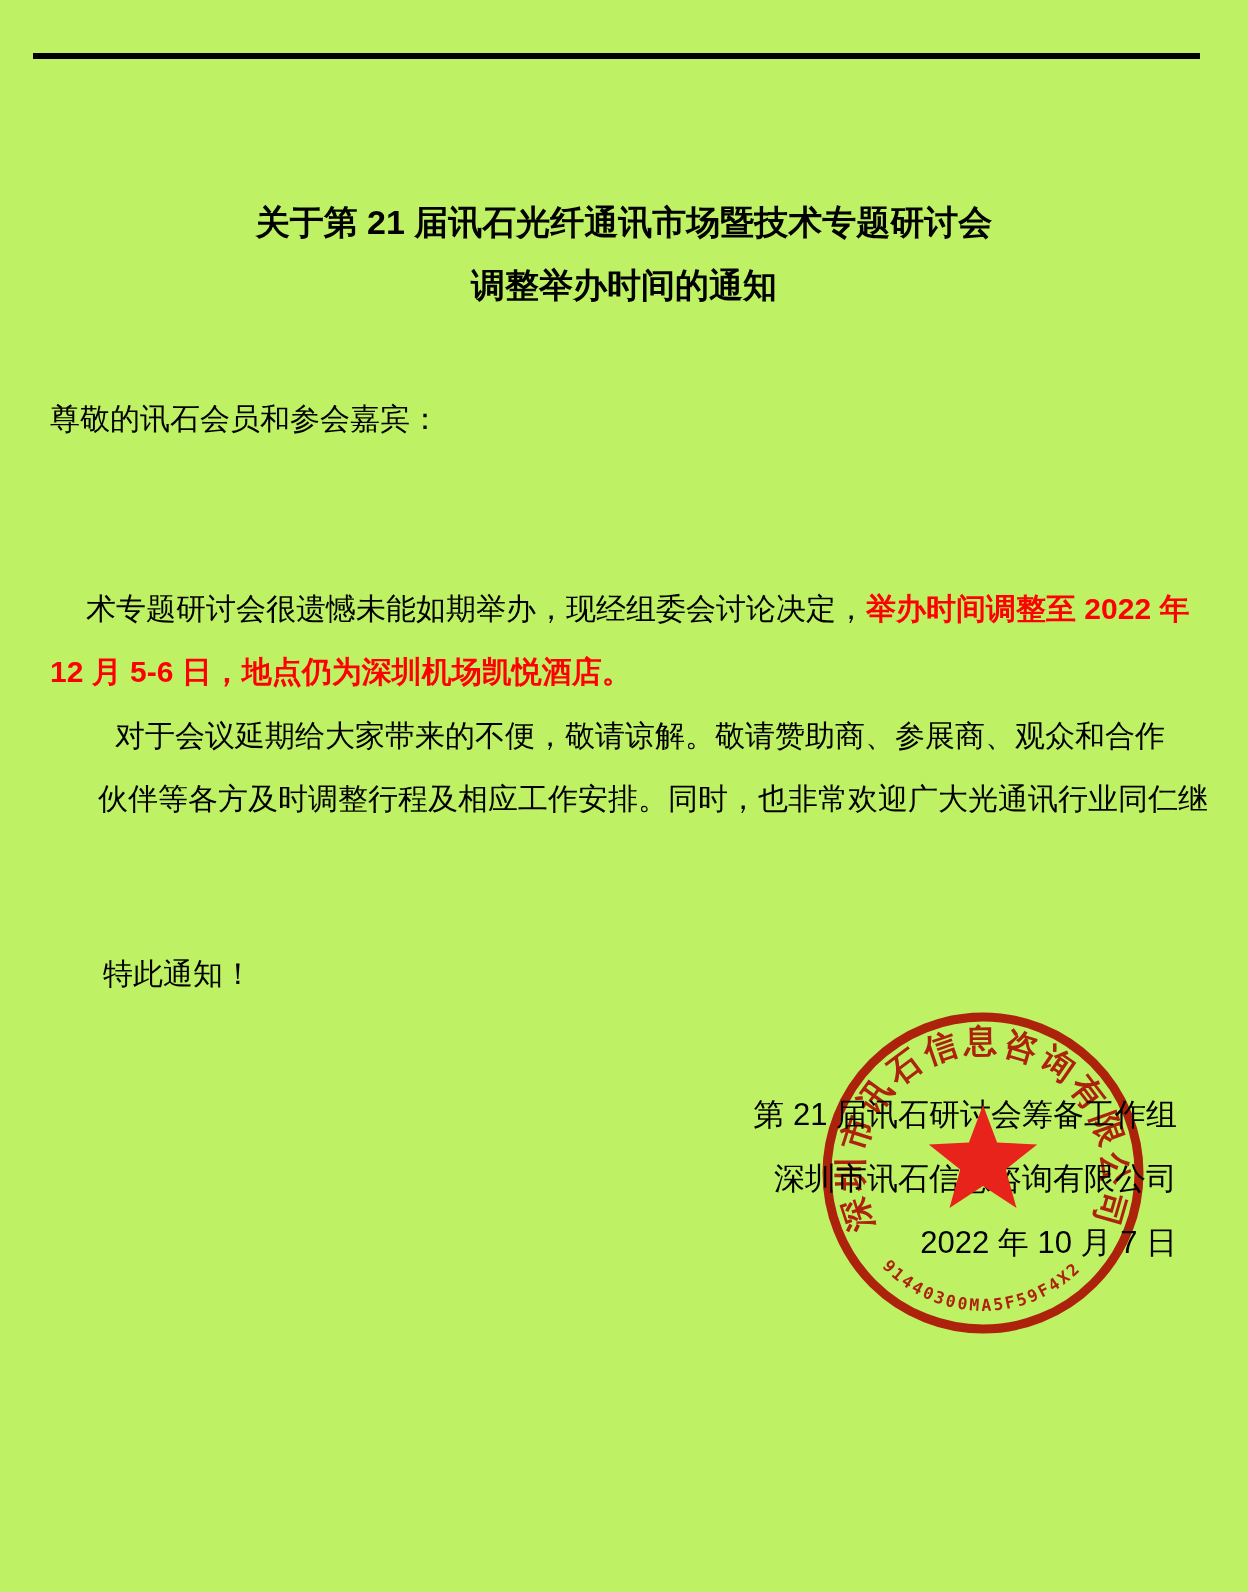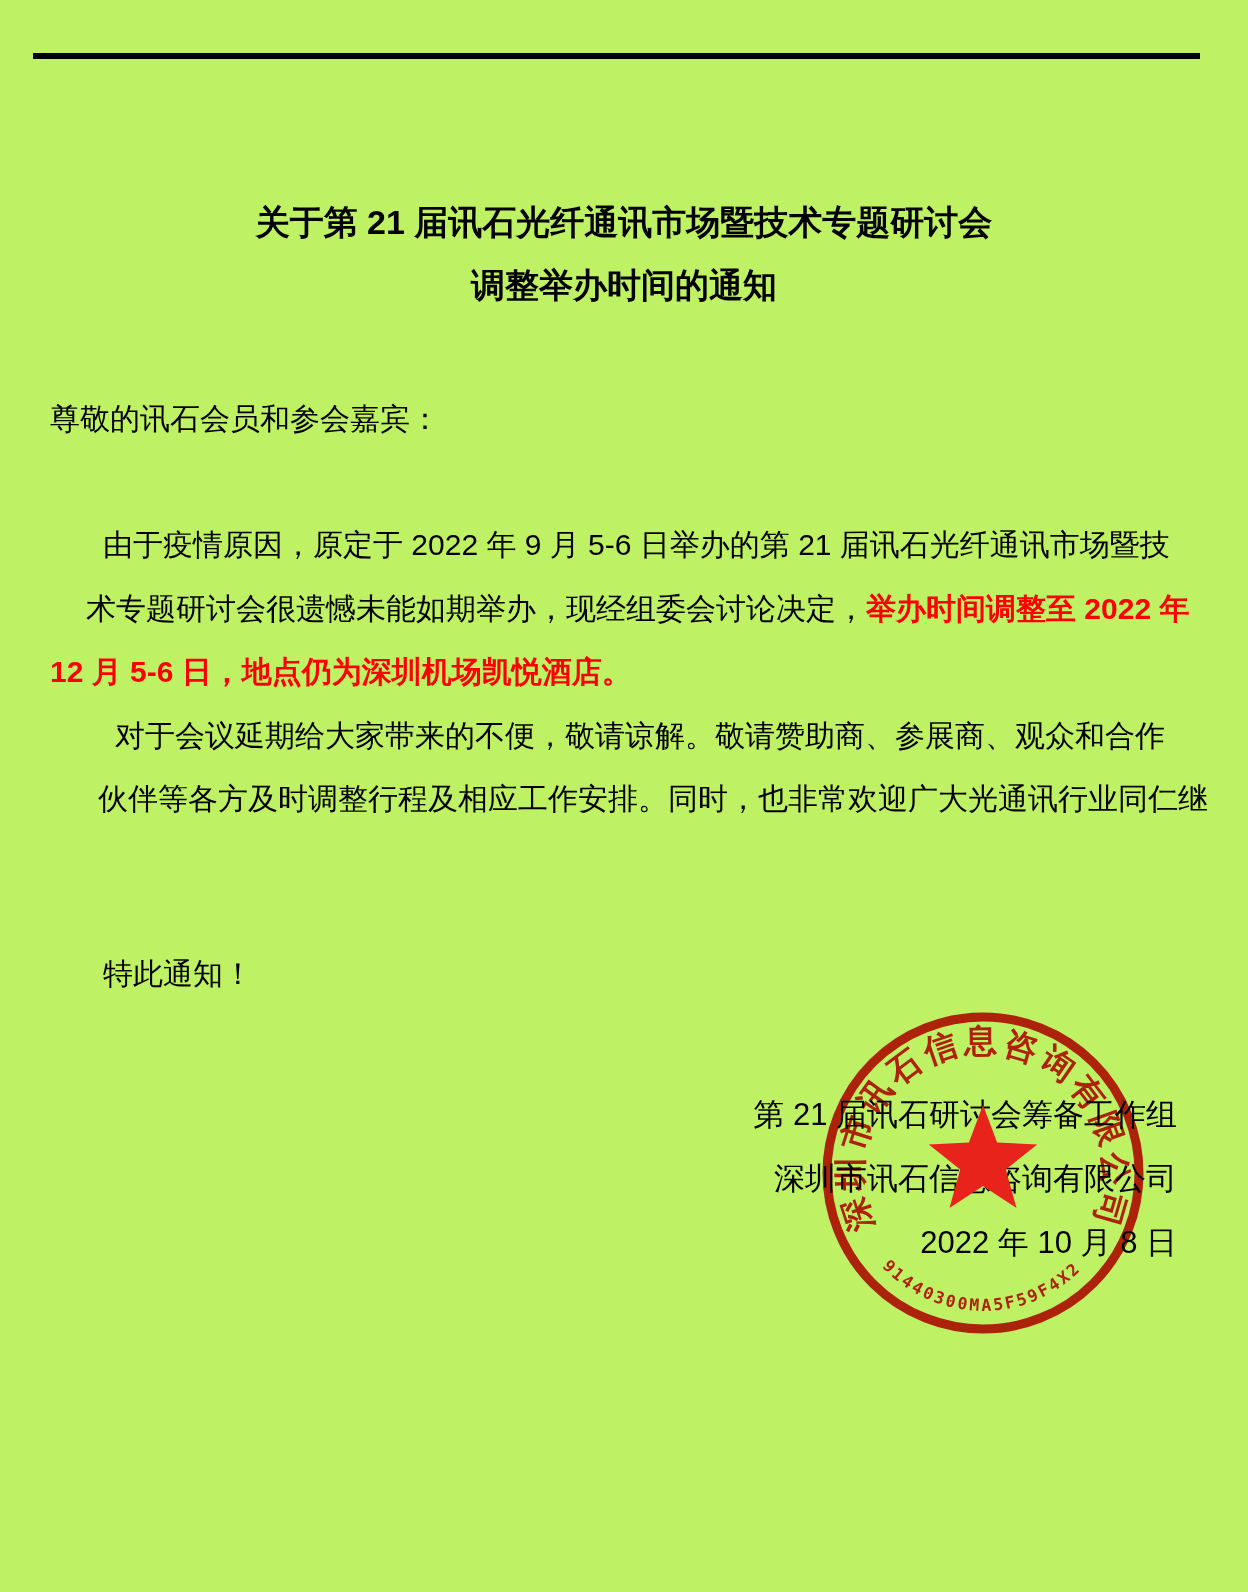--- a/index.html
+++ b/index.html
@@ -44,34 +44,33 @@
 
 <div class="page">
 
   <div class="top-rule"></div>
 
   <div class="title-line t1">关于第 21 届讯石光纤通讯市场暨技术专题研讨会</div>
   <div class="title-line t2">调整举办时间的通知</div>
 
   <div class="bodyline salut">尊敬的讯石会员和参会嘉宾：</div>
 
-  <div class="bodyline indent p1l1">由于疫情原因，原定于 2022 年 9 月 5-6 日举办的第 21 届讯石光纤通讯市场暨技</div>
 
   <div class="bodyline p1l2"><span>术专题研讨会很遗憾未能如期举办，现经组委会讨论决定，</span><span class="red">举办时间调整至 2022 年</span></div>
 
   <div class="bodyline p1l3 red">12 月 5-6 日，地点仍为深圳机场凯悦酒店。</div>
 
   <div class="bodyline indent p2l1">对于会议延期给大家带来的不便，敬请谅解。敬请赞助商、参展商、观众和合作</div>
   <div class="bodyline p2l2">伙伴等各方及时调整行程及相应工作安排。同时，也非常欢迎广大光通讯行业同仁继</div>
 
   <div class="bodyline indent p3">特此通知！</div>
 
   <div class="sig sig1">第 21 届讯石研讨会筹备工作组</div>
   <div class="sig sig2">深圳市讯石信息咨询有限公司</div>
-  <div class="sig sig3">2022 年 10 月 8 日</div>
+  <div class="sig sig3">2022 年 10 月 7 日</div>
 
   <svg class="stamp-svg" viewBox="0 0 340 340">
     <defs>
       <path id="arcTop" d="M 61.2 223 A 121 121 0 1 1 278.8 223" fill="none"></path>
       <path id="arcBottom" d="M 67.5 262.3 A 138 138 0 0 0 272.5 262.3" fill="none"></path>
     </defs>
     <circle cx="170" cy="170" r="156" fill="none" stroke="#e8231c" stroke-width="9"></circle>
     <text class="stamp-company-text" fill="#e8231c">
       <textPath href="#arcTop" startOffset="0" textLength="485" lengthAdjust="spacing">深圳市讯石信息咨询有限公司</textPath>
     </text>

